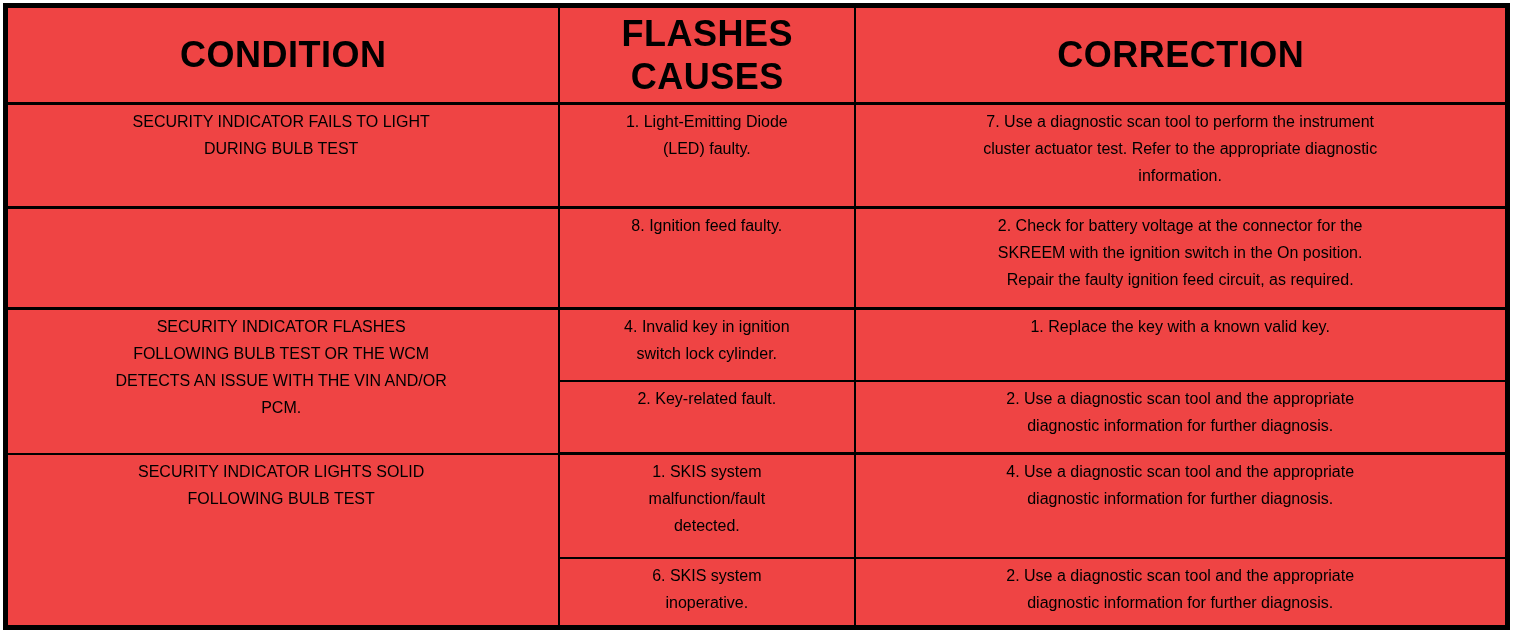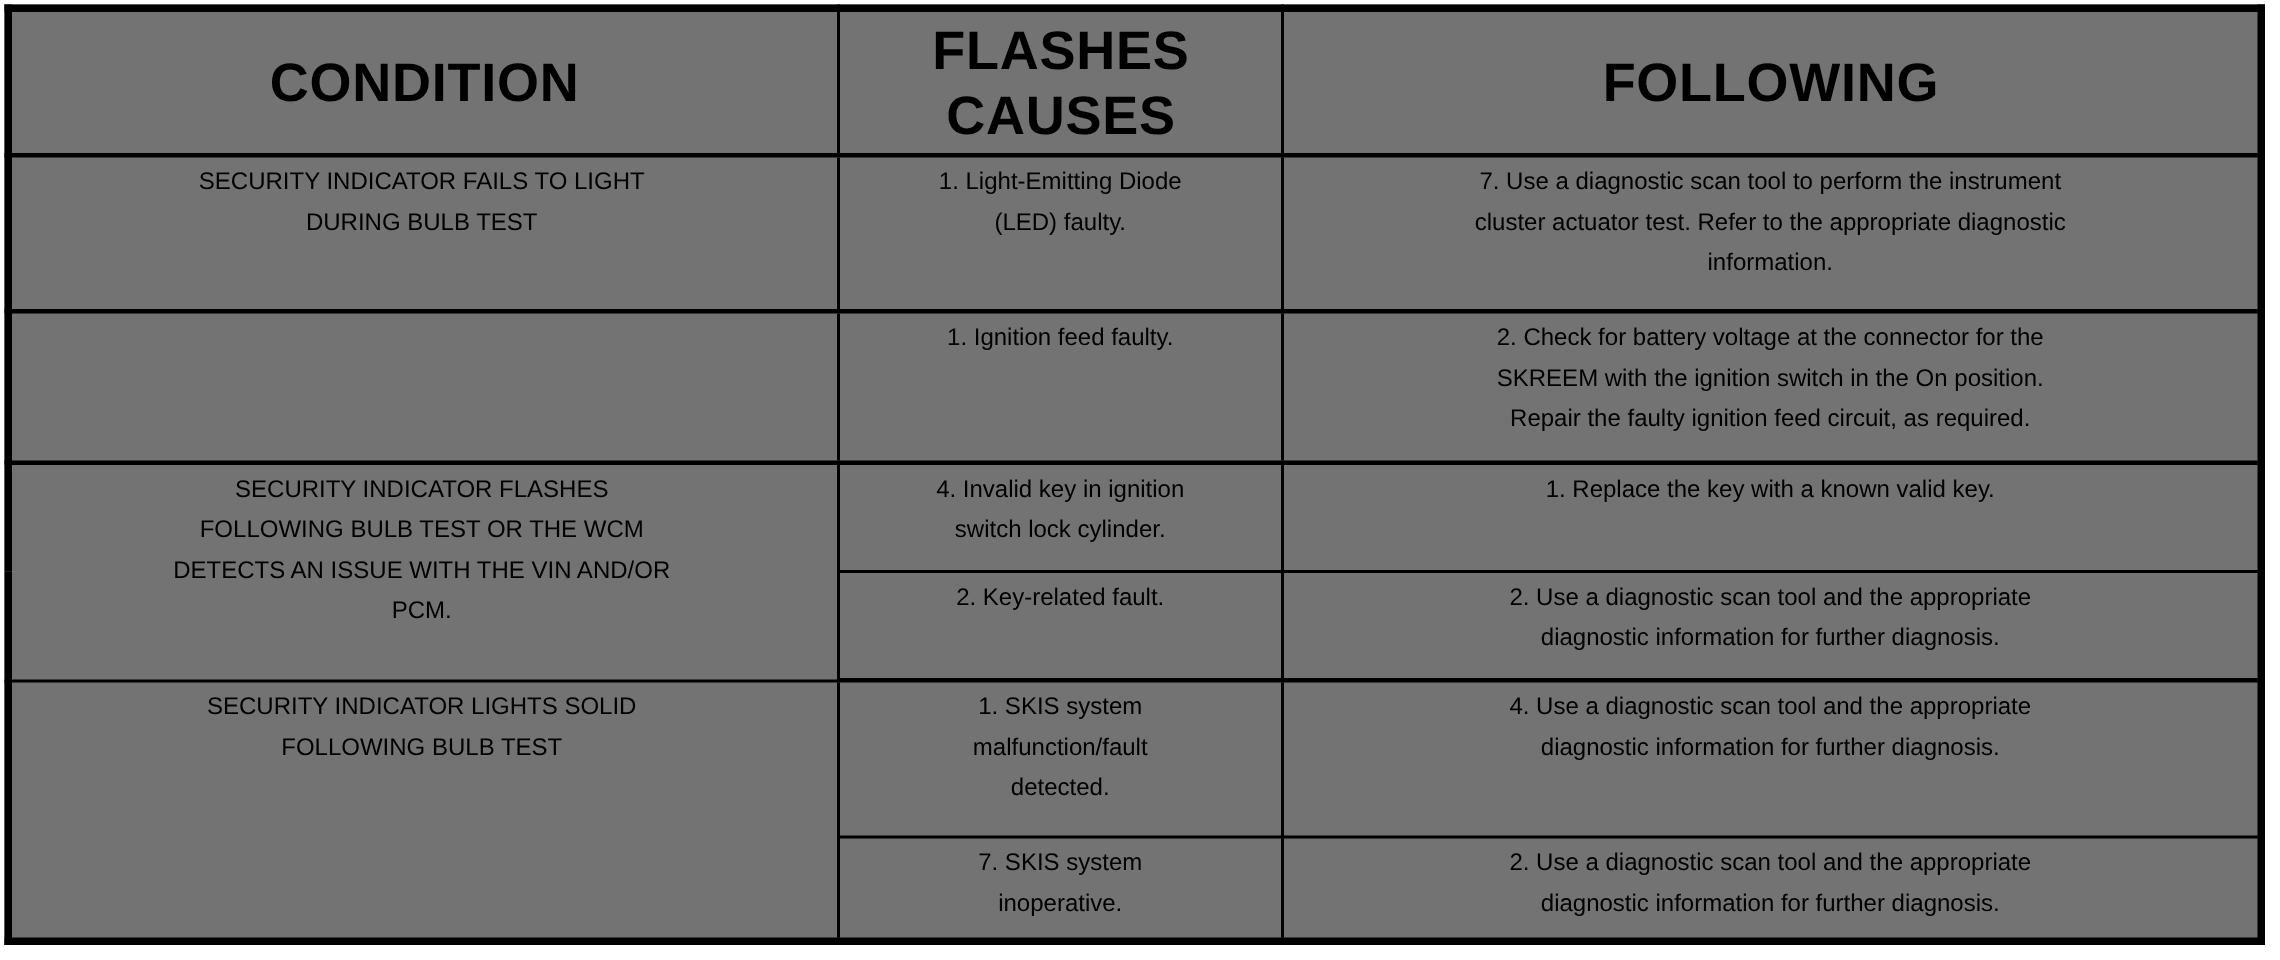--- a/index.html
+++ b/index.html
@@ -12,21 +12,21 @@
     font-family: "Liberation Sans", sans-serif;
     color: #000000;
   }
   table.diag-table {
     position: absolute;
     left: 3px;
     top: 3px;
     width: 1507px;
     border-collapse: collapse;
     table-layout: fixed;
-    background: #737373;
+    background: #ef4444;
     border: 5px solid #000000;
   }
   col.c-condition  { width: 552px; }
   col.c-causes     { width: 295px; }
   col.c-correction { width: 650px; }
   th, td {
     border: 2px solid #000000;
     white-space: pre-line;
     overflow: hidden;
   }
@@ -64,36 +64,36 @@
   <colgroup>
     <col class="c-condition">
     <col class="c-causes">
     <col class="c-correction">
   </colgroup>
 
   <tbody>
       <tr class="h-header major">
     <th>CONDITION</th>
     <th>FLASHES CAUSES</th>
-    <th>FOLLOWING</th>
+    <th>CORRECTION</th>
   </tr>
 
   <tr class="h-r1 major">
     <td class="condition-cell">SECURITY INDICATOR FAILS TO LIGHT
 DURING BULB TEST</td>
     <td class="cause-cell">1. Light-Emitting Diode
 (LED) faulty.</td>
     <td class="correction-cell">7. Use a diagnostic scan tool to perform the instrument
 cluster actuator test. Refer to the appropriate diagnostic
 information.</td>
   </tr>
 
   <tr class="h-r2 major">
     <td class="condition-cell"></td>
-    <td class="cause-cell">1. Ignition feed faulty.</td>
+    <td class="cause-cell">8. Ignition feed faulty.</td>
     <td class="correction-cell">2. Check for battery voltage at the connector for the
 SKREEM with the ignition switch in the On position.
 Repair the faulty ignition feed circuit, as required.</td>
   </tr>
 
   <tr class="h-r3">
     <td class="condition-cell" rowspan="2">SECURITY INDICATOR FLASHES
 FOLLOWING BULB TEST OR THE WCM
 DETECTS AN ISSUE WITH THE VIN AND/OR
 PCM.</td>
@@ -112,19 +112,19 @@
     <td class="condition-cell" rowspan="2">SECURITY INDICATOR LIGHTS SOLID
 FOLLOWING BULB TEST</td>
     <td class="cause-cell">1. SKIS system
 malfunction/fault
 detected.</td>
     <td class="correction-cell">4. Use a diagnostic scan tool and the appropriate
 diagnostic information for further diagnosis.</td>
   </tr>
 
   <tr class="h-r6">
-    <td class="cause-cell">7. SKIS system
+    <td class="cause-cell">6. SKIS system
 inoperative.</td>
     <td class="correction-cell">2. Use a diagnostic scan tool and the appropriate
 diagnostic information for further diagnosis.</td>
   </tr>
 </tbody>
   </table>
 
 </body></html>

